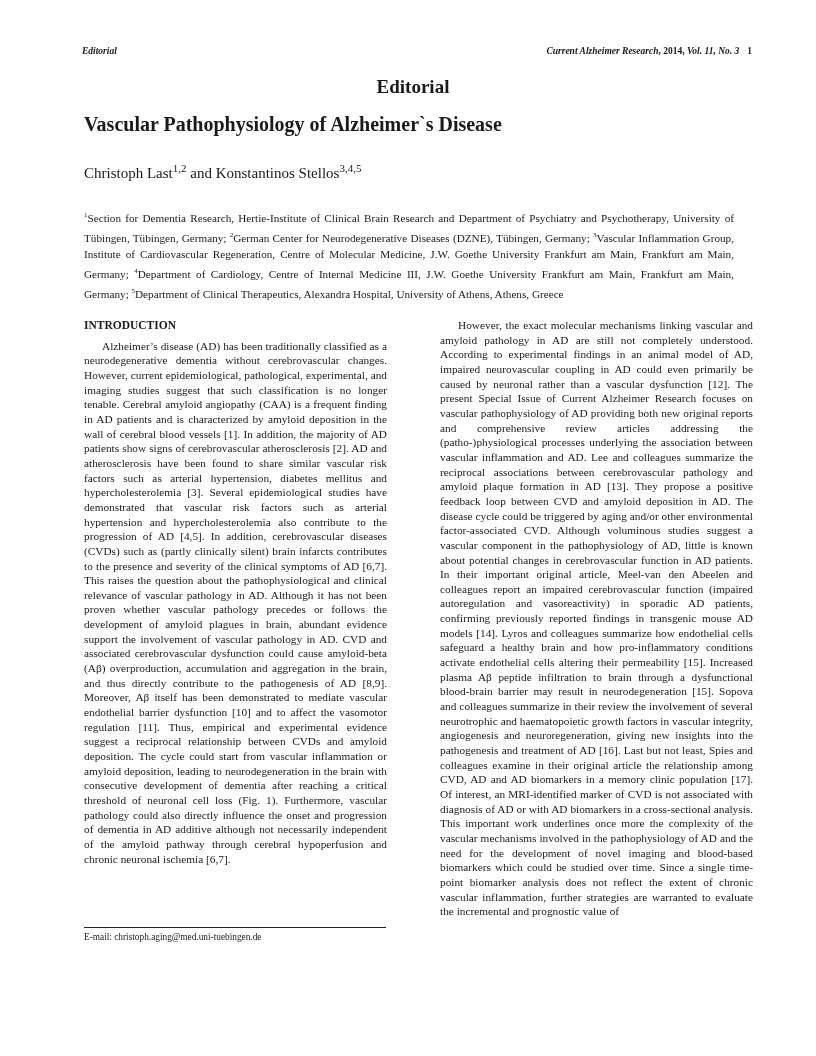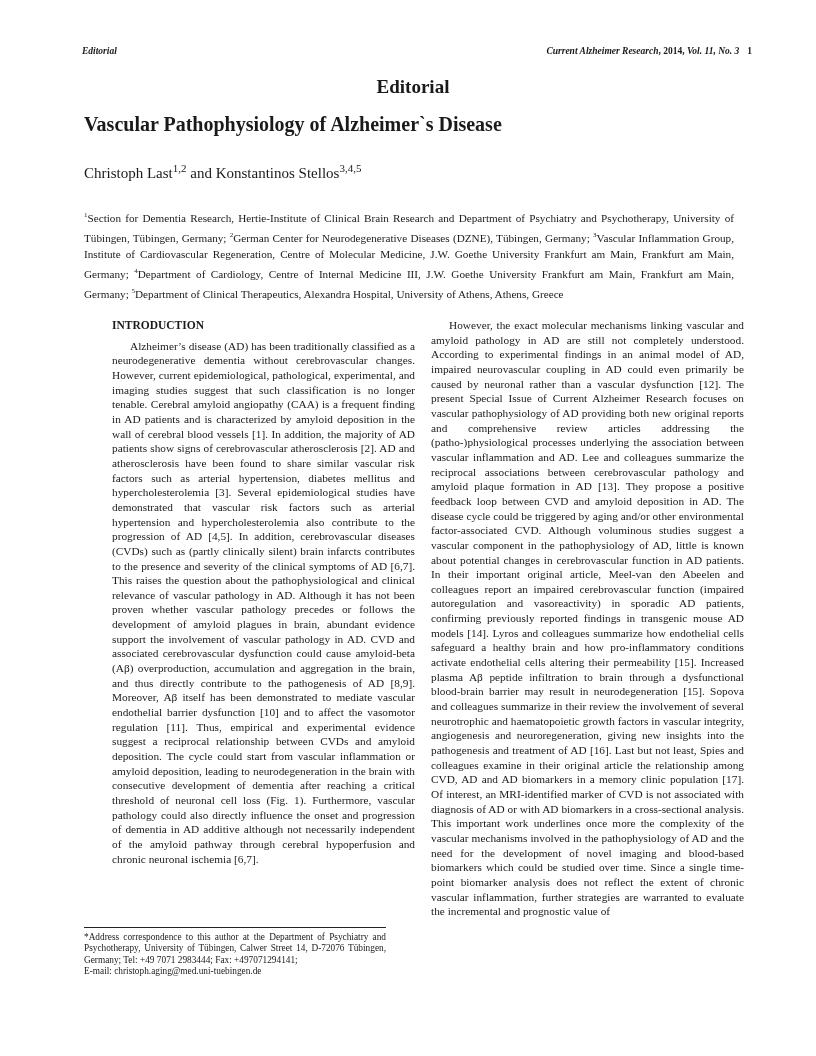--- a/index.html
+++ b/index.html
@@ -10,22 +10,22 @@
   .running-head .right .ital { }
   .running-head .right .norm { font-style: normal; }
   .running-head .page-num { font-style: normal; margin-left: 8px; }
   .section-label { position: absolute; top: 76px; left: 0; width: 816px; text-align: center; font-size: 19px; font-weight: bold; padding-left: 10px; box-sizing: border-box; }
   .article-title { position: absolute; top: 113px; left: 84px; font-size: 20px; font-weight: bold; }
   .authors { position: absolute; top: 162px; left: 84px; font-size: 15px; }
   .authors sup { font-size: 11px; }
   .affiliations { position: absolute; top: 207px; left: 84px; width: 650px; font-size: 11.2px; line-height: 17px; text-align: justify; }
   .affiliations sup { font-size: 7px; }
   .col { position: absolute; top: 318px; width: 303px; font-size: 11.3px; line-height: 14.65px; text-align: justify; }
-  .col-left { left: 84px; margin-left: 28px; }
-  .col-right { left: 431px; top: 318px; width: 313px; }
+  .col-left { left: 84px; }
+  .col-right { left: 440px; top: 318px; width: 313px; }
   .heading { font-weight: bold; font-size: 11.5px; margin: 0 0 6px 0; }
   .para { margin: 0; text-indent: 18px; }
   .footnote-rule { position: absolute; top: 927px; left: 84px; width: 302px; border-top: 1.4px solid #222; }
   .footnote { position: absolute; top: 932px; left: 84px; width: 302px; font-size: 9.3px; line-height: 11.3px; text-align: justify; }
 </style>
 </head>
 <body>
 
 <div class="running-head">
   <span class="left">Editorial</span>
@@ -50,15 +50,14 @@
   <div class="heading">INTRODUCTION</div>
   <p class="para">Alzheimer’s disease (AD) has been traditionally classified as a neurodegenerative dementia without cerebrovascular changes. However, current epidemiological, pathological, experimental, and imaging studies suggest that such classification is no longer tenable. Cerebral amyloid angiopathy (CAA) is a frequent finding in AD patients and is characterized by amyloid deposition in the wall of cerebral blood vessels [1]. In addition, the majority of AD patients show signs of cerebrovascular atherosclerosis [2]. AD and atherosclerosis have been found to share similar vascular risk factors such as arterial hypertension, diabetes mellitus and hypercholesterolemia [3]. Several epidemiological studies have demonstrated that vascular risk factors such as arterial hypertension and hypercholesterolemia also contribute to the progression of AD [4,5]. In addition, cerebrovascular diseases (CVDs) such as (partly clinically silent) brain infarcts contributes to the presence and severity of the clinical symptoms of AD [6,7]. This raises the question about the pathophysiological and clinical relevance of vascular pathology in AD. Although it has not been proven whether vascular pathology precedes or follows the development of amyloid plagues in brain, abundant evidence support the involvement of vascular pathology in AD. CVD and associated cerebrovascular dysfunction could cause amyloid-beta (Aβ) overproduction, accumulation and aggregation in the brain, and thus directly contribute to the pathogenesis of AD [8,9]. Moreover, Aβ itself has been demonstrated to mediate vascular endothelial barrier dysfunction [10] and to affect the vasomotor regulation [11]. Thus, empirical and experimental evidence suggest a reciprocal relationship between CVDs and amyloid deposition. The cycle could start from vascular inflammation or amyloid deposition, leading to neurodegeneration in the brain with consecutive development of dementia after reaching a critical threshold of neuronal cell loss (Fig. 1). Furthermore, vascular pathology could also directly influence the onset and progression of dementia in AD additive although not necessarily independent of the amyloid pathway through cerebral hypoperfusion and chronic neuronal ischemia [6,7].</p>
 </div>
 
 <div class="col col-right">
   <p class="para">However, the exact molecular mechanisms linking vascular and amyloid pathology in AD are still not completely understood. According to experimental findings in an animal model of AD, impaired neurovascular coupling in AD could even primarily be caused by neuronal rather than a vascular dysfunction [12]. The present Special Issue of Current Alzheimer Research focuses on vascular pathophysiology of AD providing both new original reports and comprehensive review articles addressing the (patho-)physiological processes underlying the association between vascular inflammation and AD. Lee and colleagues summarize the reciprocal associations between cerebrovascular pathology and amyloid plaque formation in AD [13]. They propose a positive feedback loop between CVD and amyloid deposition in AD. The disease cycle could be triggered by aging and/or other environmental factor-associated CVD. Although voluminous studies suggest a vascular component in the pathophysiology of AD, little is known about potential changes in cerebrovascular function in AD patients. In their important original article, Meel-van den Abeelen and colleagues report an impaired cerebrovascular function (impaired autoregulation and vasoreactivity) in sporadic AD patients, confirming previously reported findings in transgenic mouse AD models [14]. Lyros and colleagues summarize how endothelial cells safeguard a healthy brain and how pro-inflammatory conditions activate endothelial cells altering their permeability [15]. Increased plasma Aβ peptide infiltration to brain through a dysfunctional blood-brain barrier may result in neurodegeneration [15]. Sopova and colleagues summarize in their review the involvement of several neurotrophic and haematopoietic growth factors in vascular integrity, angiogenesis and neuroregeneration, giving new insights into the pathogenesis and treatment of AD [16]. Last but not least, Spies and colleagues examine in their original article the relationship among CVD, AD and AD biomarkers in a memory clinic population [17]. Of interest, an MRI-identified marker of CVD is not associated with diagnosis of AD or with AD biomarkers in a cross-sectional analysis. This important work underlines once more the complexity of the vascular mechanisms involved in the pathophysiology of AD and the need for the development of novel imaging and blood-based biomarkers which could be studied over time. Since a single time-point biomarker analysis does not reflect the extent of chronic vascular inflammation, further strategies are warranted to evaluate the incremental and prognostic value of</p>
 </div>
 
 <div class="footnote-rule"></div>
 <div class="footnote">
-  <div>*Address correspondence to this author at the Department of Psychiatry and Psychotherapy, University of Tübingen, Calwer Street 14, D-72076 Tübingen, Germany; Tel: +49 7071 2983444; Fax: +497071294141;</div>
   <div>E-mail: christoph.aging@med.uni-tuebingen.de</div>
 </div>
 
 </body></html>

